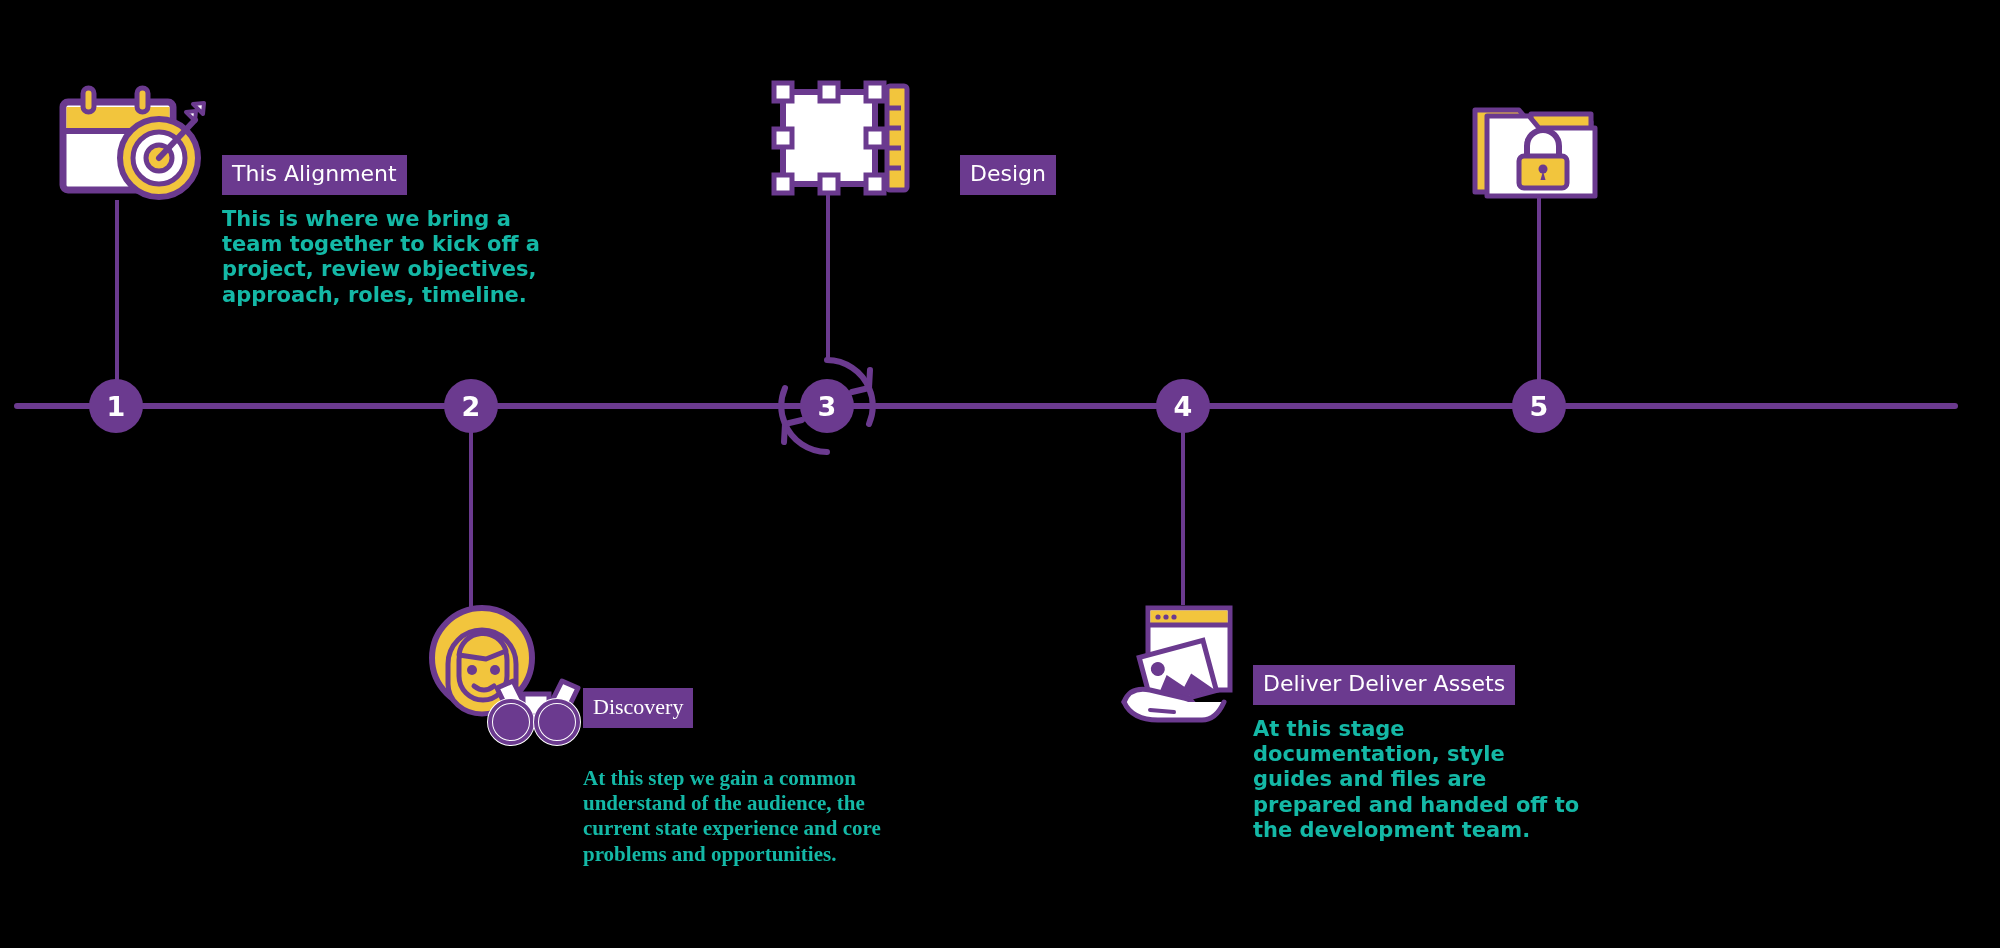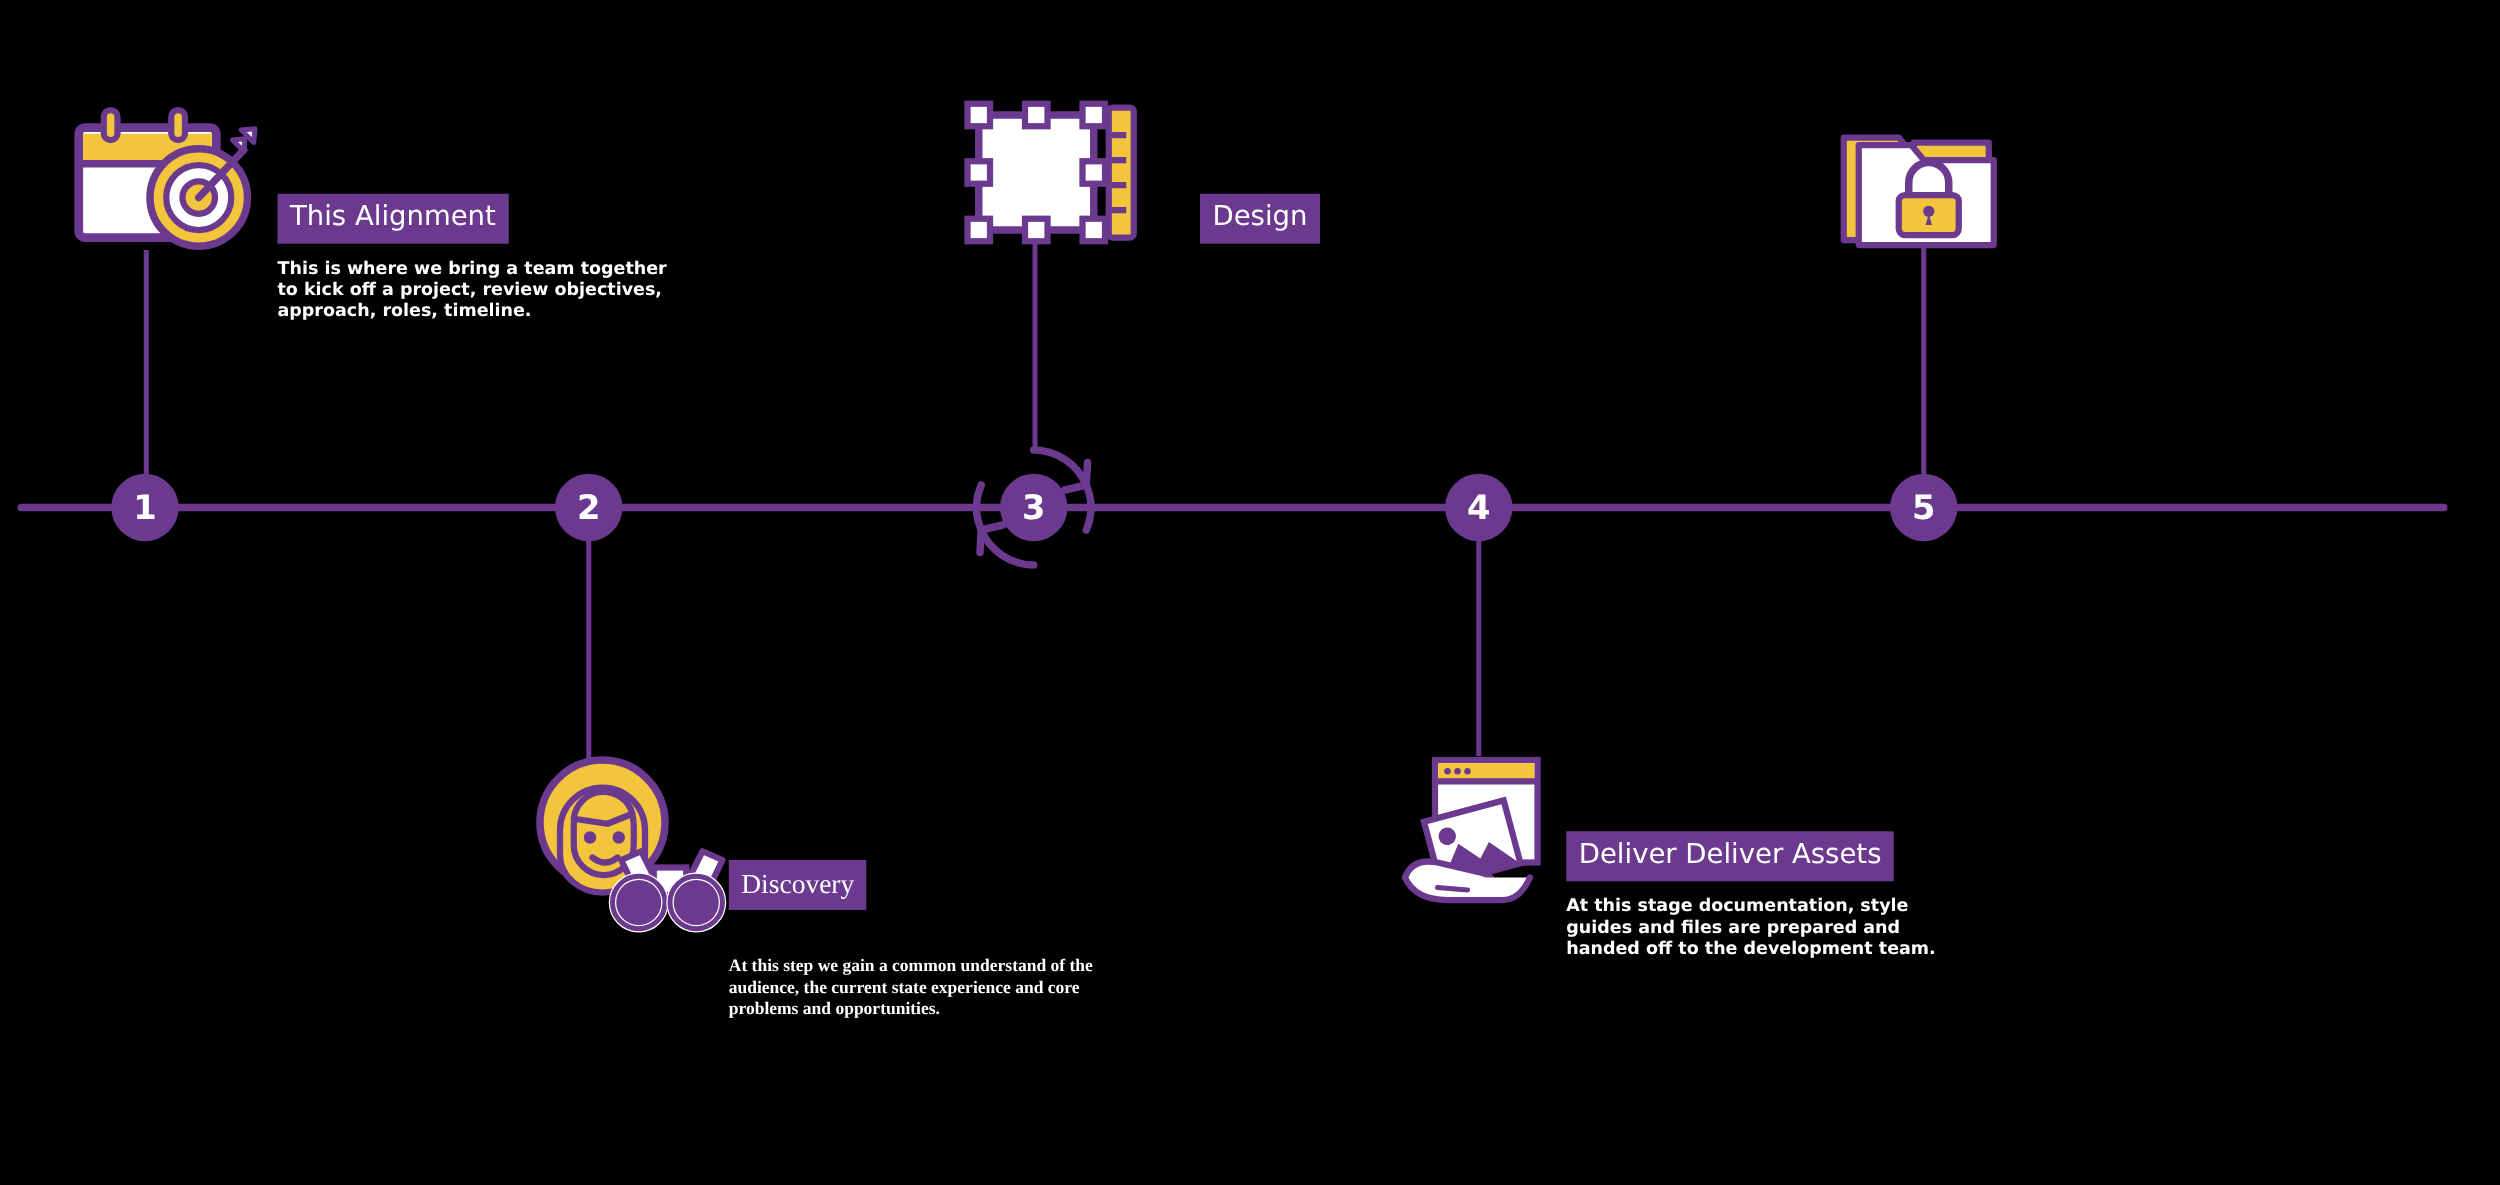--- a/index.html
+++ b/index.html
@@ -28,21 +28,21 @@
   .ring{position:absolute;width:110px;height:110px;}
 
   
   .block{position:absolute;}
   .badge{
     display:inline-block;background:#6B3A8F;color:#fff;
     font-size:22px;line-height:1;padding:8px 10px 10px 10px;
     white-space:nowrap;
   }
   .body{
-    margin-top:12px;color:#ffffff;font-size:14px;line-height:1.2;
+    margin-top:12px;color:#14b8a6;font-size:21px;line-height:1.2;
     font-weight:700;max-width:330px;
   }
   .body.w300{max-width:300px;margin-top:38px;}
 
   
   .icon{position:absolute;}
 </style>
 </head>
 <body>
 

